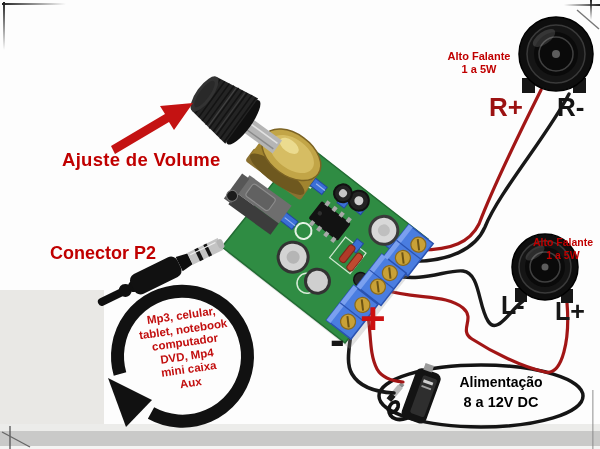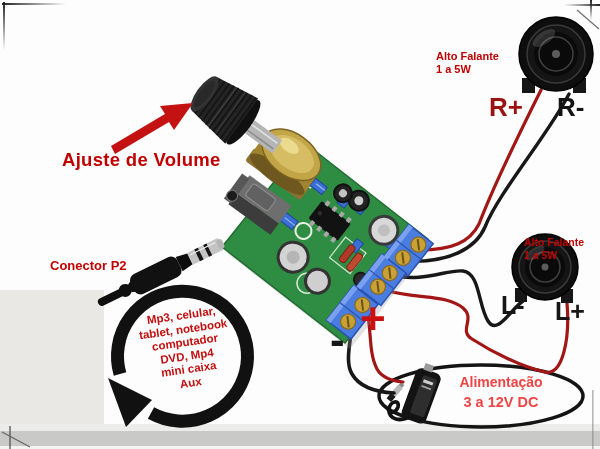--- a/index.html
+++ b/index.html
@@ -3,34 +3,34 @@
 <meta charset="utf-8">
 <style>
   html,body{margin:0;padding:0;background:#ffffff;}
   #stage{
     position:relative;width:600px;height:449px;overflow:hidden;
     background:#fdfdfd;font-family:"Liberation Sans",sans-serif;
   }
   #stage svg{position:absolute;left:0;top:0;}
   .lbl{position:absolute;font-weight:bold;color:#c00000;white-space:nowrap;}
   .lbl-volume{left:37px;top:149px;font-size:18.5px;letter-spacing:.3px;margin-left:25px;}
-  .lbl-connector{left:50px;top:258px;font-size:13px;}
-  .sp-label{position:absolute;font-weight:bold;color:#c00000;text-align:left;font-size:11px;line-height:13px;}
+  .lbl-connector{left:50px;top:243px;font-size:18px;}
+  .sp-label{position:absolute;font-weight:bold;color:#c00000;text-align:center;font-size:11px;line-height:13px;}
   .sp-label-r{left:436px;top:50px;width:86px;}
   .sp-label-l{left:524px;top:236px;width:78px;font-size:10.5px;}
   .term-label{position:absolute;font-weight:bold;font-size:26px;}
   .lbl-rplus{left:489px;top:92px;color:#9c1212;}
   .lbl-rminus{left:557px;top:92px;color:#141414;}
   .lbl-lminus{left:501px;top:291px;color:#161616;font-size:25px;}
   .lbl-lplus{left:555px;top:297px;color:#161616;font-size:25px;}
   .sign{position:absolute;font-weight:bold;line-height:1;}
   .sign-plus{left:360px;top:297px;font-size:44px;color:#cc1111;}
   .sign-minus{left:330px;top:318px;font-size:44px;color:#161616;}
   .pwr-label{position:absolute;left:446px;top:372px;width:110px;text-align:center;
-    font-weight:bold;color:#ef4444;font-size:14px;line-height:20px;}
+    font-weight:bold;color:#000000;font-size:14px;line-height:20px;}
   .pwr-label .l2{font-size:14.5px;}
   .sources{position:absolute;left:116px;top:309px;width:140px;text-align:center;
     font-weight:bold;color:#c20f0f;font-size:11.5px;line-height:13.5px;
     transform:rotate(-8deg);}
 </style>
 </head>
 <body>
 
 <div id="stage">
 
@@ -282,21 +282,21 @@
   <div>1 a 5W</div>
 </div>
 <div class="term-label lbl-lminus">L-</div>
 <div class="term-label lbl-lplus">L+</div>
 
 <div class="sign sign-plus">+</div>
 <div class="sign sign-minus">-</div>
 
 <div class="pwr-label">
   <div>Alimentação</div>
-  <div class="l2">3 a 12V DC</div>
+  <div class="l2">8 a 12V DC</div>
 </div>
 
 <div class="sources">
   <div>Mp3, celular,</div>
   <div>tablet, notebook</div>
   <div>computador</div>
   <div>DVD, Mp4</div>
   <div>mini caixa</div>
   <div>Aux</div>
 </div>

